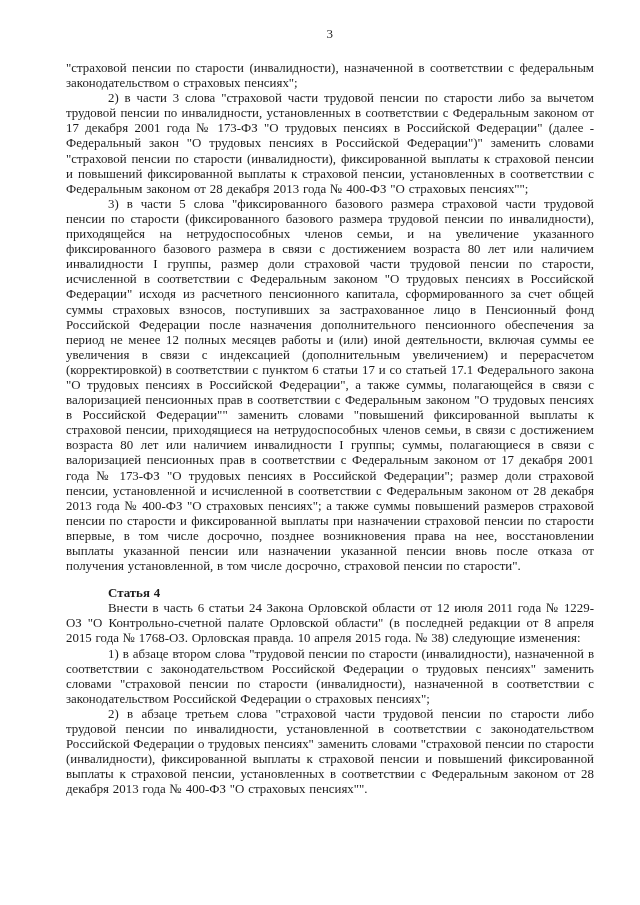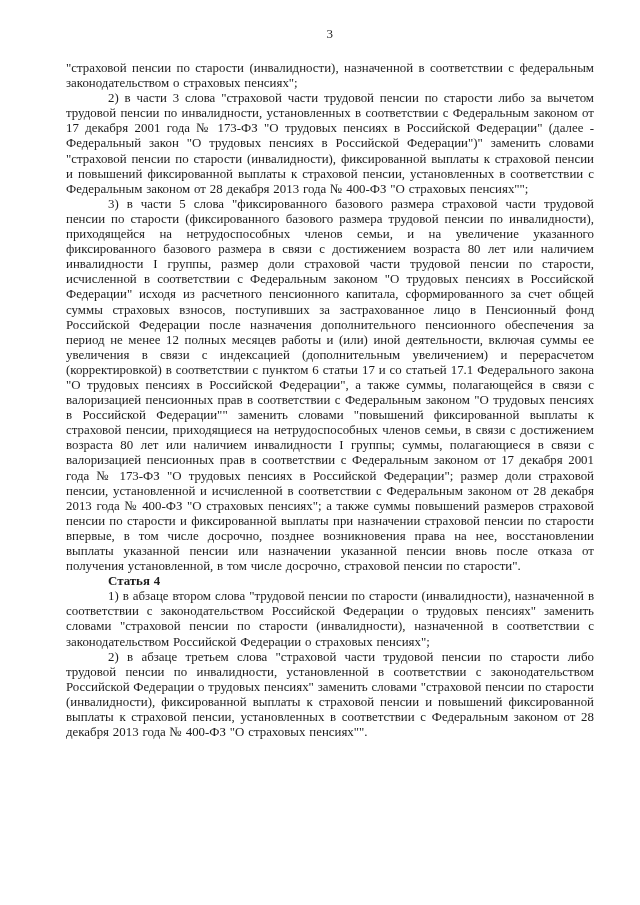--- a/index.html
+++ b/index.html
@@ -40,31 +40,32 @@
   .body-text p.continuation {
     text-indent: 0;
   }
   .body-text p.indent {
     text-indent: 42px;
   }
   .body-text p.heading {
     font-weight: bold;
     text-indent: 42px;
     text-align: left;
-    margin-top: 0;
+    margin-top: 12px;
   }
 </style>
 </head>
 <body>
 
 <div class="page">
   <div class="page-number">3</div>
 
   <div class="body-text">
 
   <p class="continuation">"страховой пенсии по старости (инвалидности), назначенной в соответствии с федеральным законодательством о страховых пенсиях";</p>
       <p class="indent">2) в части 3 слова "страховой части трудовой пенсии по старости либо за вычетом трудовой пенсии по инвалидности, установленных в соответствии с Федеральным законом от 17 декабря 2001 года № 173-ФЗ "О трудовых пенсиях в Российской Федерации" (далее - Федеральный закон "О трудовых пенсиях в Российской Федерации")" заменить словами "страховой пенсии по старости (инвалидности), фиксированной выплаты к страховой пенсии и повышений фиксированной выплаты к страховой пенсии, установленных в соответствии с Федеральным законом от 28 декабря 2013 года № 400-ФЗ "О страховых пенсиях"";</p>
       <p class="indent">3) в части 5 слова "фиксированного базового размера страховой части трудовой пенсии по старости (фиксированного базового размера трудовой пенсии по инвалидности), приходящейся на нетрудоспособных членов семьи, и на увеличение указанного фиксированного базового размера в связи с достижением возраста 80 лет или наличием инвалидности I группы, размер доли страховой части трудовой пенсии по старости, исчисленной в соответствии с Федеральным законом "О трудовых пенсиях в Российской Федерации" исходя из расчетного пенсионного капитала, сформированного за счет общей суммы страховых взносов, поступивших за застрахованное лицо в Пенсионный фонд Российской Федерации после назначения дополнительного пенсионного обеспечения за период не менее 12 полных месяцев работы и (или) иной деятельности, включая суммы ее увеличения в связи с индексацией (дополнительным увеличением) и перерасчетом (корректировкой) в соответствии с пунктом 6 статьи 17 и со статьей 17.1 Федерального закона "О трудовых пенсиях в Российской Федерации", а также суммы, полагающейся в связи с валоризацией пенсионных прав в соответствии с Федеральным законом "О трудовых пенсиях в Российской Федерации"" заменить словами "повышений фиксированной выплаты к страховой пенсии, приходящиеся на нетрудоспособных членов семьи, в связи с достижением возраста 80 лет или наличием инвалидности I группы; суммы, полагающиеся в связи с валоризацией пенсионных прав в соответствии с Федеральным законом от 17 декабря 2001 года № 173-ФЗ "О трудовых пенсиях в Российской Федерации"; размер доли страховой пенсии, установленной и исчисленной в соответствии с Федеральным законом от 28 декабря 2013 года № 400-ФЗ "О страховых пенсиях"; а также суммы повышений размеров страховой пенсии по старости и фиксированной выплаты при назначении страховой пенсии по старости впервые, в том числе досрочно, позднее возникновения права на нее, восстановлении выплаты указанной пенсии или назначении указанной пенсии вновь после отказа от получения установленной, в том числе досрочно, страховой пенсии по старости".</p>
       <p class="heading">Статья 4</p>
+      <p class="indent">Внести в часть 6 статьи 24 Закона Орловской области от 12 июля 2011 года № 1229-ОЗ "О Контрольно-счетной палате Орловской области" (в последней редакции от 8 апреля 2015 года № 1768-ОЗ. Орловская правда. 10 апреля 2015 года. № 38) следующие изменения:</p>
       <p class="indent">1) в абзаце втором слова "трудовой пенсии по старости (инвалидности), назначенной в соответствии с законодательством Российской Федерации о трудовых пенсиях" заменить словами "страховой пенсии по старости (инвалидности), назначенной в соответствии с законодательством Российской Федерации о страховых пенсиях";</p>
       <p class="indent">2) в абзаце третьем слова "страховой части трудовой пенсии по старости либо трудовой пенсии по инвалидности, установленной в соответствии с законодательством Российской Федерации о трудовых пенсиях" заменить словами "страховой пенсии по старости (инвалидности), фиксированной выплаты к страховой пенсии и повышений фиксированной выплаты к страховой пенсии, установленных в соответствии с Федеральным законом от 28 декабря 2013 года № 400-ФЗ "О страховых пенсиях"".</p>
     </div>
 </div>
 
 </body></html>

